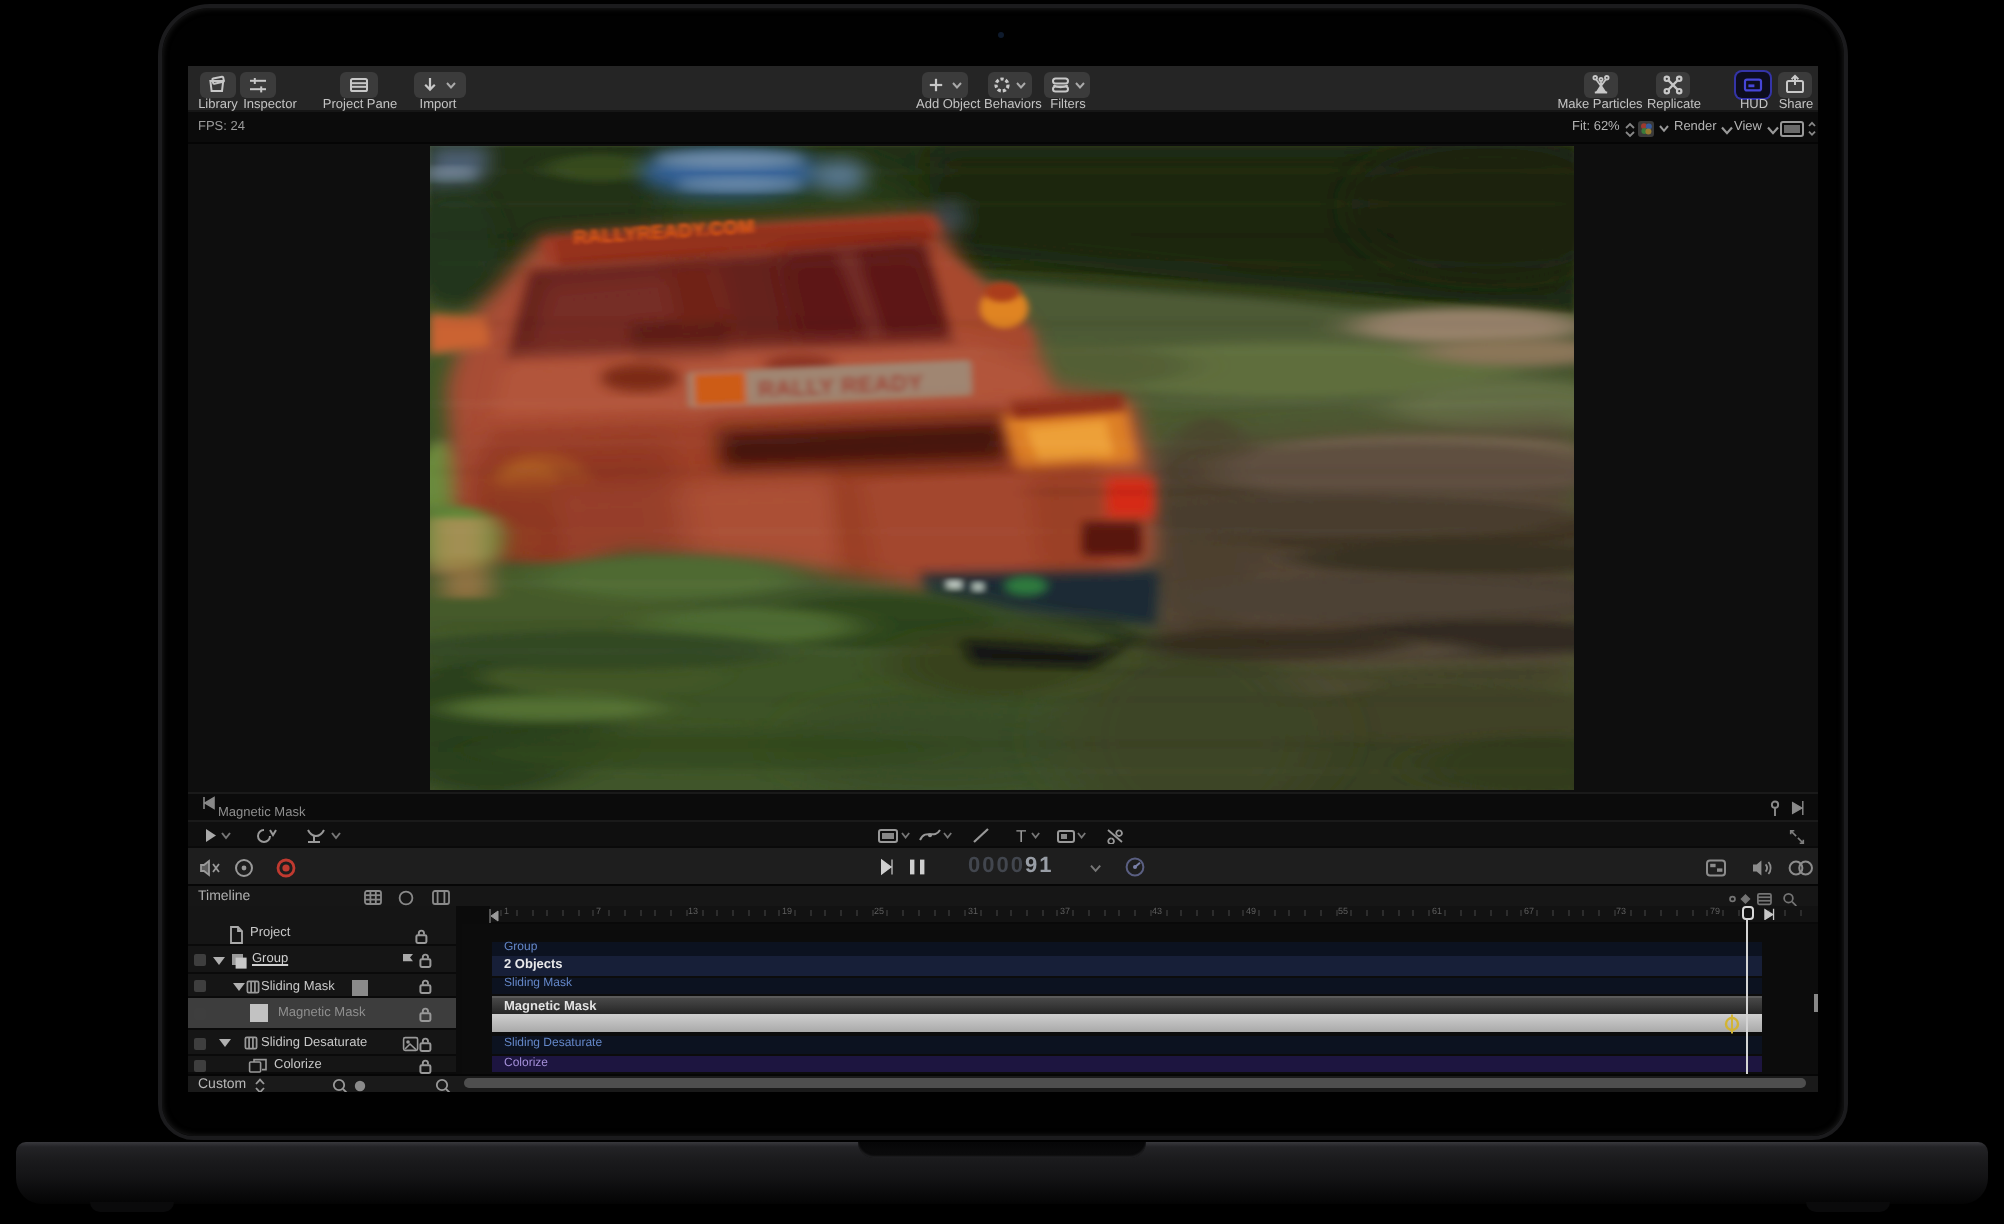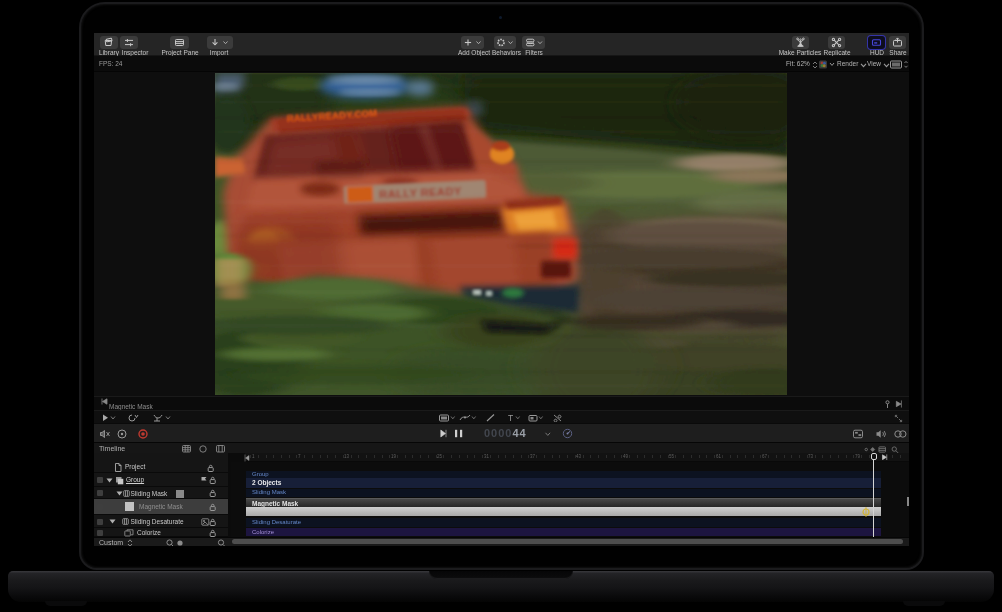--- a/index.html
+++ b/index.html
@@ -418,21 +418,21 @@
       <ellipse cx="22" cy="5" rx="4" ry="4" fill="none" stroke="#9a9a9a" stroke-width="1"></ellipse>
         <circle cx="22" cy="5" r="1.2" fill="#9a9a9a"></circle>
       <circle cx="43" cy="5" r="4" fill="none" stroke="#c03a30" stroke-width="1.4"></circle>
         <circle cx="43" cy="5" r="1.8" fill="#c03a30"></circle>
     </svg>
     <svg class="abs" style="left:346px;top:5px;" width="24" height="9" viewBox="0 0 24 9">
       <path d="M6 0.8 v7.4 M5.5 4.5 L0.8 1 v7 Z" fill="#cfcfcf" stroke="#cfcfcf" stroke-width="0.6"></path>
       <rect x="15" y="0.8" width="2.2" height="7.4" fill="#cfcfcf"></rect>
         <rect x="20" y="0.8" width="2.2" height="7.4" fill="#cfcfcf"></rect>
     </svg>
-    <div class="abs" style="left:390px;top:3px;font-size:11px;letter-spacing:1px;color:#42464e;font-weight:bold;">0000<span style="color:#999ea6;">44</span></div>
+    <div class="abs" style="left:390px;top:3px;font-size:11px;letter-spacing:1px;color:#42464e;font-weight:bold;">0000<span style="color:#999ea6;">91</span></div>
     <svg class="abs" style="left:450px;top:8px;" width="8" height="5" viewBox="0 0 8 5">
         <path d="M1.5 0.8 l2.3 2.6 2.3-2.6" stroke="#777" stroke-width="1" fill="none"></path>
       </svg>
     <svg class="abs" style="left:468px;top:4px;" width="11" height="11" viewBox="0 0 11 11">
         <circle cx="5.5" cy="5.5" r="4.2" fill="none" stroke="#5a5f82" stroke-width="1"></circle>
         <path d="M5.5 5.5 L8 3.4" stroke="#7a80a8" stroke-width="1"></path>
         <circle cx="5.5" cy="5.5" r="1" fill="#7a80a8"></circle>
       </svg>
     <svg class="abs" style="left:759px;top:5px;" width="58" height="10" viewBox="0 0 58 10">
       <rect x="0.5" y="1.2" width="9" height="7.6" rx="1.5" fill="none" stroke="#8c8c8c" stroke-width="1"></rect>

